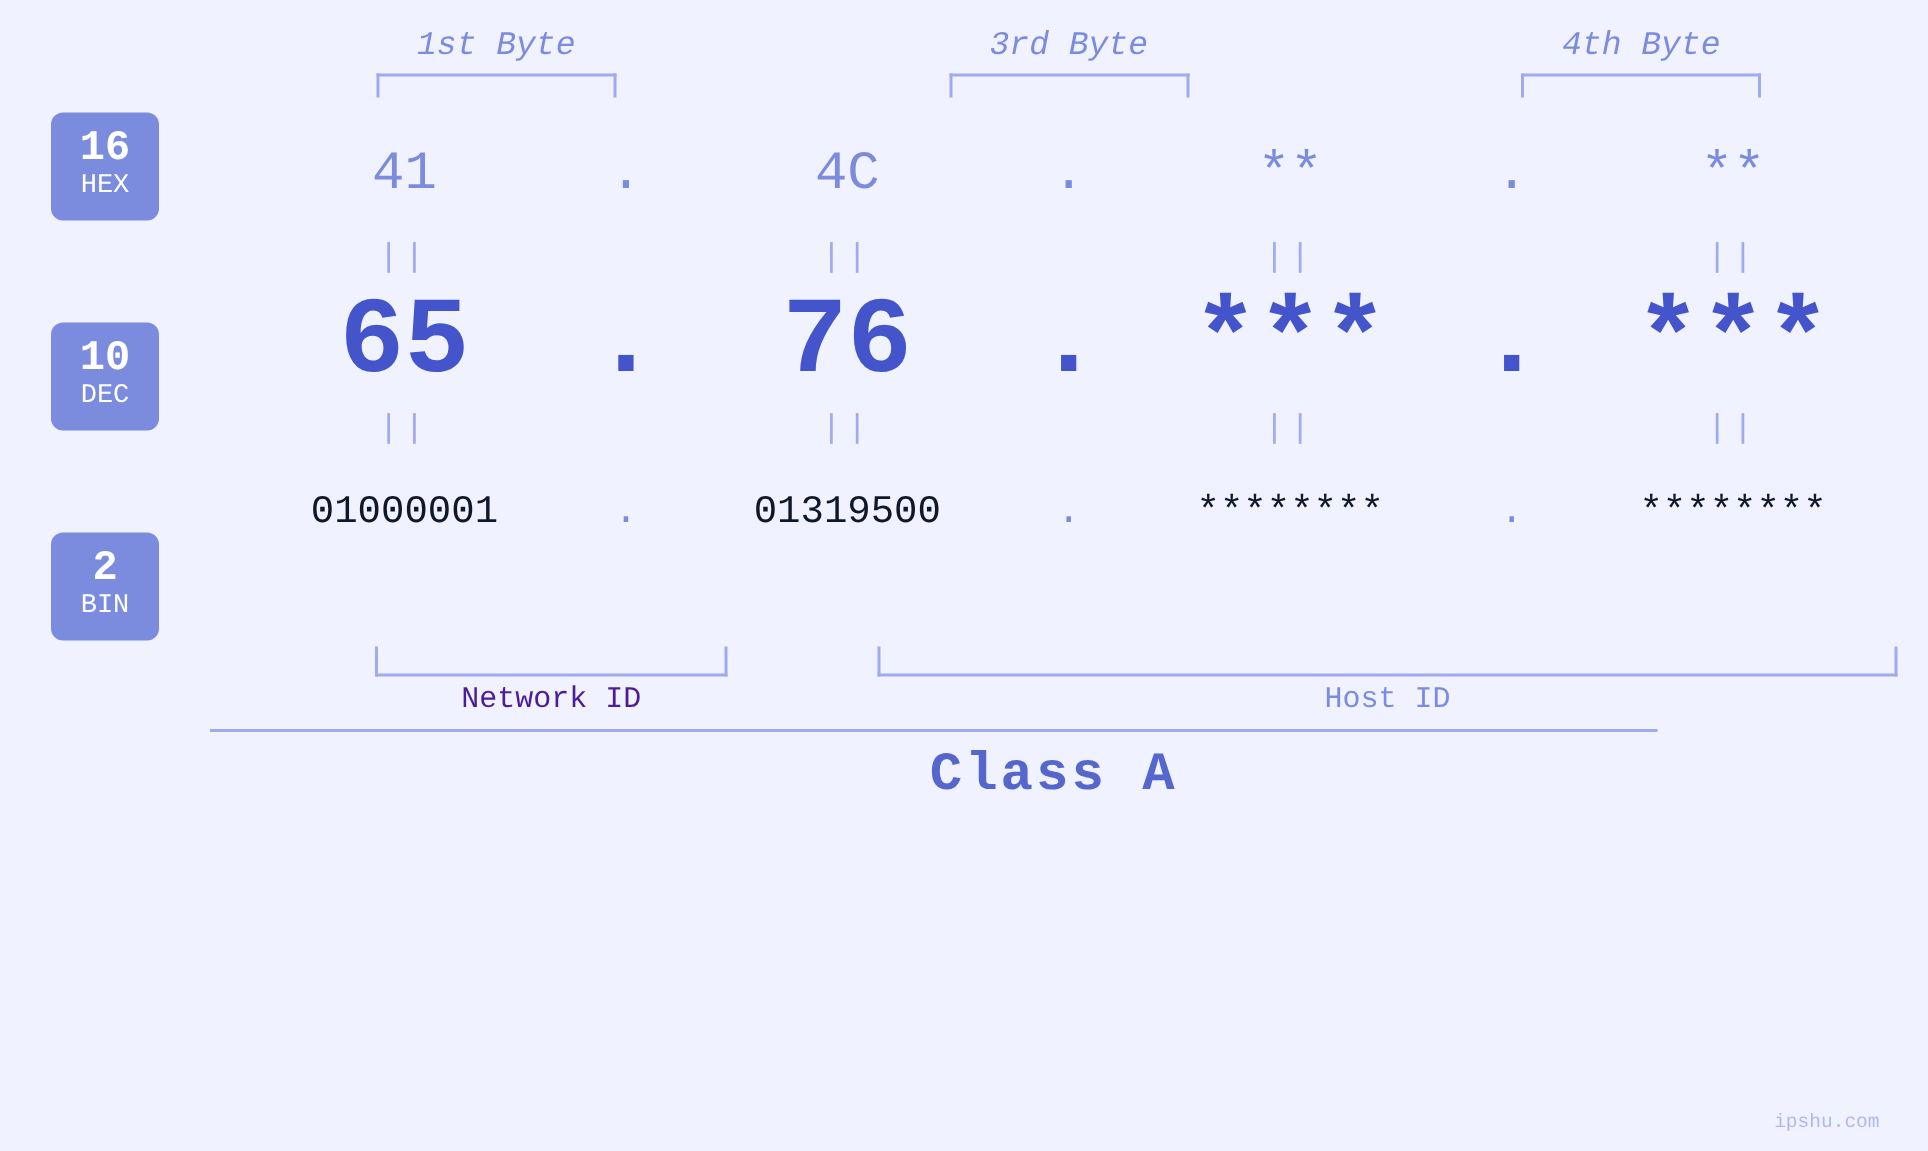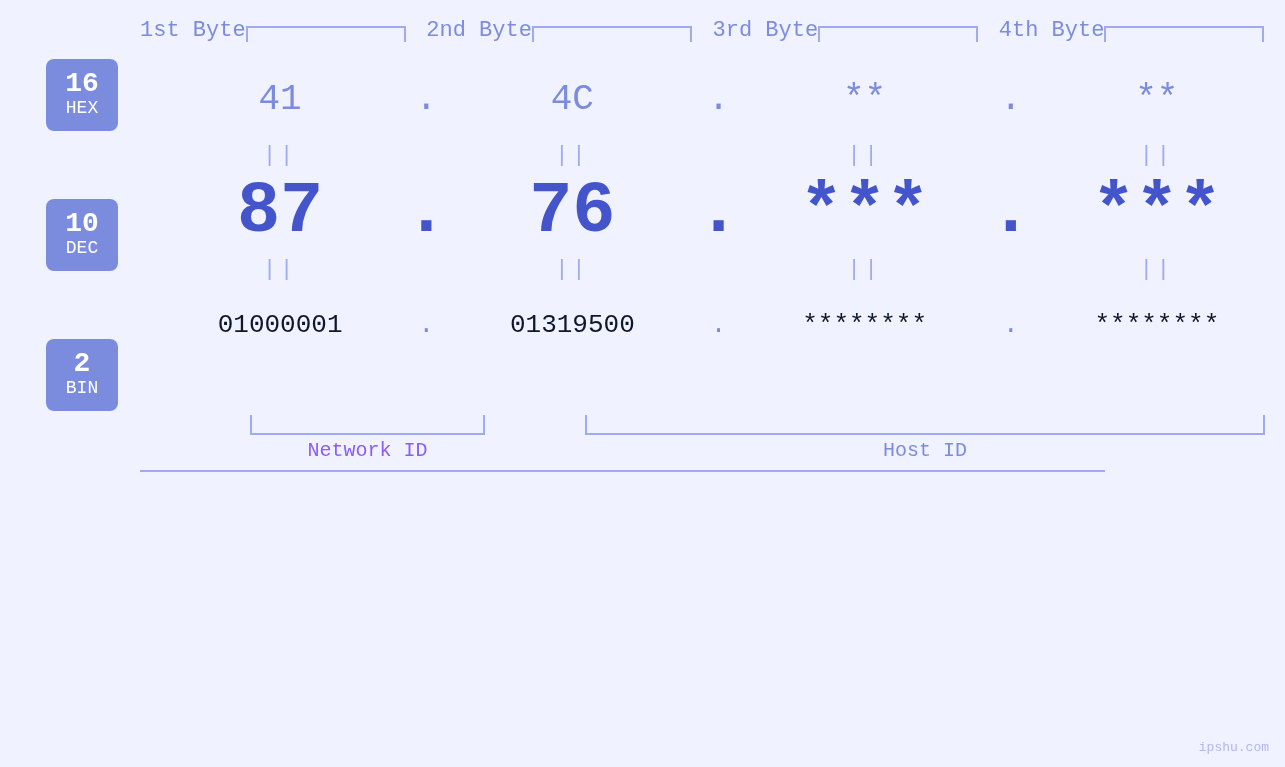--- a/index.html
+++ b/index.html
@@ -26,22 +26,23 @@
       display: flex;
       width: 100%;
       padding-left: 140px;
       margin-top: 18px;
       margin-bottom: 0px;
     }
 
     .byte-col {
       flex: 1;
       display: flex;
-      flex-direction: row;
-      align-items: center;
+      flex-direction: column;
+      align-items: center;
+      font-style: italic;
     }
 
     .byte-label {
       color: #7b8cde;
       font-size: 22px;
       font-family: 'Courier New', Courier, monospace;
       font-weight: 400;
       margin-bottom: 6px;
     }
 
@@ -50,21 +51,21 @@
       height: 16px;
       border: 2px solid #a0aaee;
       border-bottom: none;
       margin-bottom: 0;
     }
 
     
     .content-area {
       display: flex;
       width: 100%;
-      padding-left: 12px;
+      padding-left: 0px;
       align-items: flex-start;
     }
 
     
     .labels-col {
       width: 140px;
       display: flex;
       flex-direction: column;
       align-items: center;
       padding-top: 10px;
@@ -218,21 +219,21 @@
       margin-right: 20px;
     }
 
     .id-labels-row {
       display: flex;
       width: 100%;
       align-items: center;
     }
 
     .network-id-label {
-      color: #8b5cf6;
+      color: #4c1d95;
       font-size: 20px;
       font-family: 'Courier New', Courier, monospace;
       text-align: center;
       width: 235px;
       margin-left: 55px;
     }
 
     .host-id-label {
       color: #7b8cde;
       font-size: 20px;
@@ -269,41 +270,37 @@
       font-size: 36px;
       font-family: 'Courier New', Courier, monospace;
       font-weight: 600;
       letter-spacing: 2px;
     }
 
     
     .watermark {
       position: absolute;
       bottom: 12px;
-      right: 16px;
+      right: 32px;
       color: #b0b8ee;
       font-size: 13px;
       font-family: 'Courier New', Courier, monospace;
     }
   </style>
 </head>
 <body>
 
 <div class="main-container">
 
   <div class="header-row">
     <div class="byte-col">
       <span class="byte-label">1st Byte</span>
       <div class="bracket-top"></div>
     </div>
     <div class="byte-col">
-      <span class="byte-label">2nd Byte</span>
-      <div class="bracket-top"></div>
-    </div>
-    <div class="byte-col">
       <span class="byte-label">3rd Byte</span>
       <div class="bracket-top"></div>
     </div>
     <div class="byte-col">
       <span class="byte-label">4th Byte</span>
       <div class="bracket-top"></div>
     </div>
   </div>
 
   <div class="content-area">
@@ -354,21 +351,21 @@
         <div class="equals-spacer"></div>
         <div class="equals-cell">||</div>
         <div class="equals-spacer"></div>
         <div class="equals-cell">||</div>
         <div class="equals-spacer"></div>
         <div class="equals-cell">||</div>
       </div>
 
       <div class="data-row dec-row">
         <div class="cell">
-          <span class="value-dec">87</span>
+          <span class="value-dec">65</span>
         </div>
         <div class="dot-cell">
           <span class="dot-dec">.</span>
         </div>
         <div class="cell">
           <span class="value-dec">76</span>
         </div>
         <div class="dot-cell">
           <span class="dot-dec">.</span>
         </div>
@@ -435,17 +432,20 @@
       <span class="network-id-label">Network ID</span>
       <div style="width:50px;"></div>
       <span class="host-id-label">Host ID</span>
     </div>
   </div>
 
   <div class="class-section">
     <div style="display:flex; align-items:center; width:calc(100% - 20px);">
       <div class="full-bracket"></div>
     </div>
+    <div class="class-label-row">
+      <span class="class-label">Class A</span>
+    </div>
   </div>
 
   <span class="watermark">ipshu.com</span>
 
 </div>
 
 </body></html>

